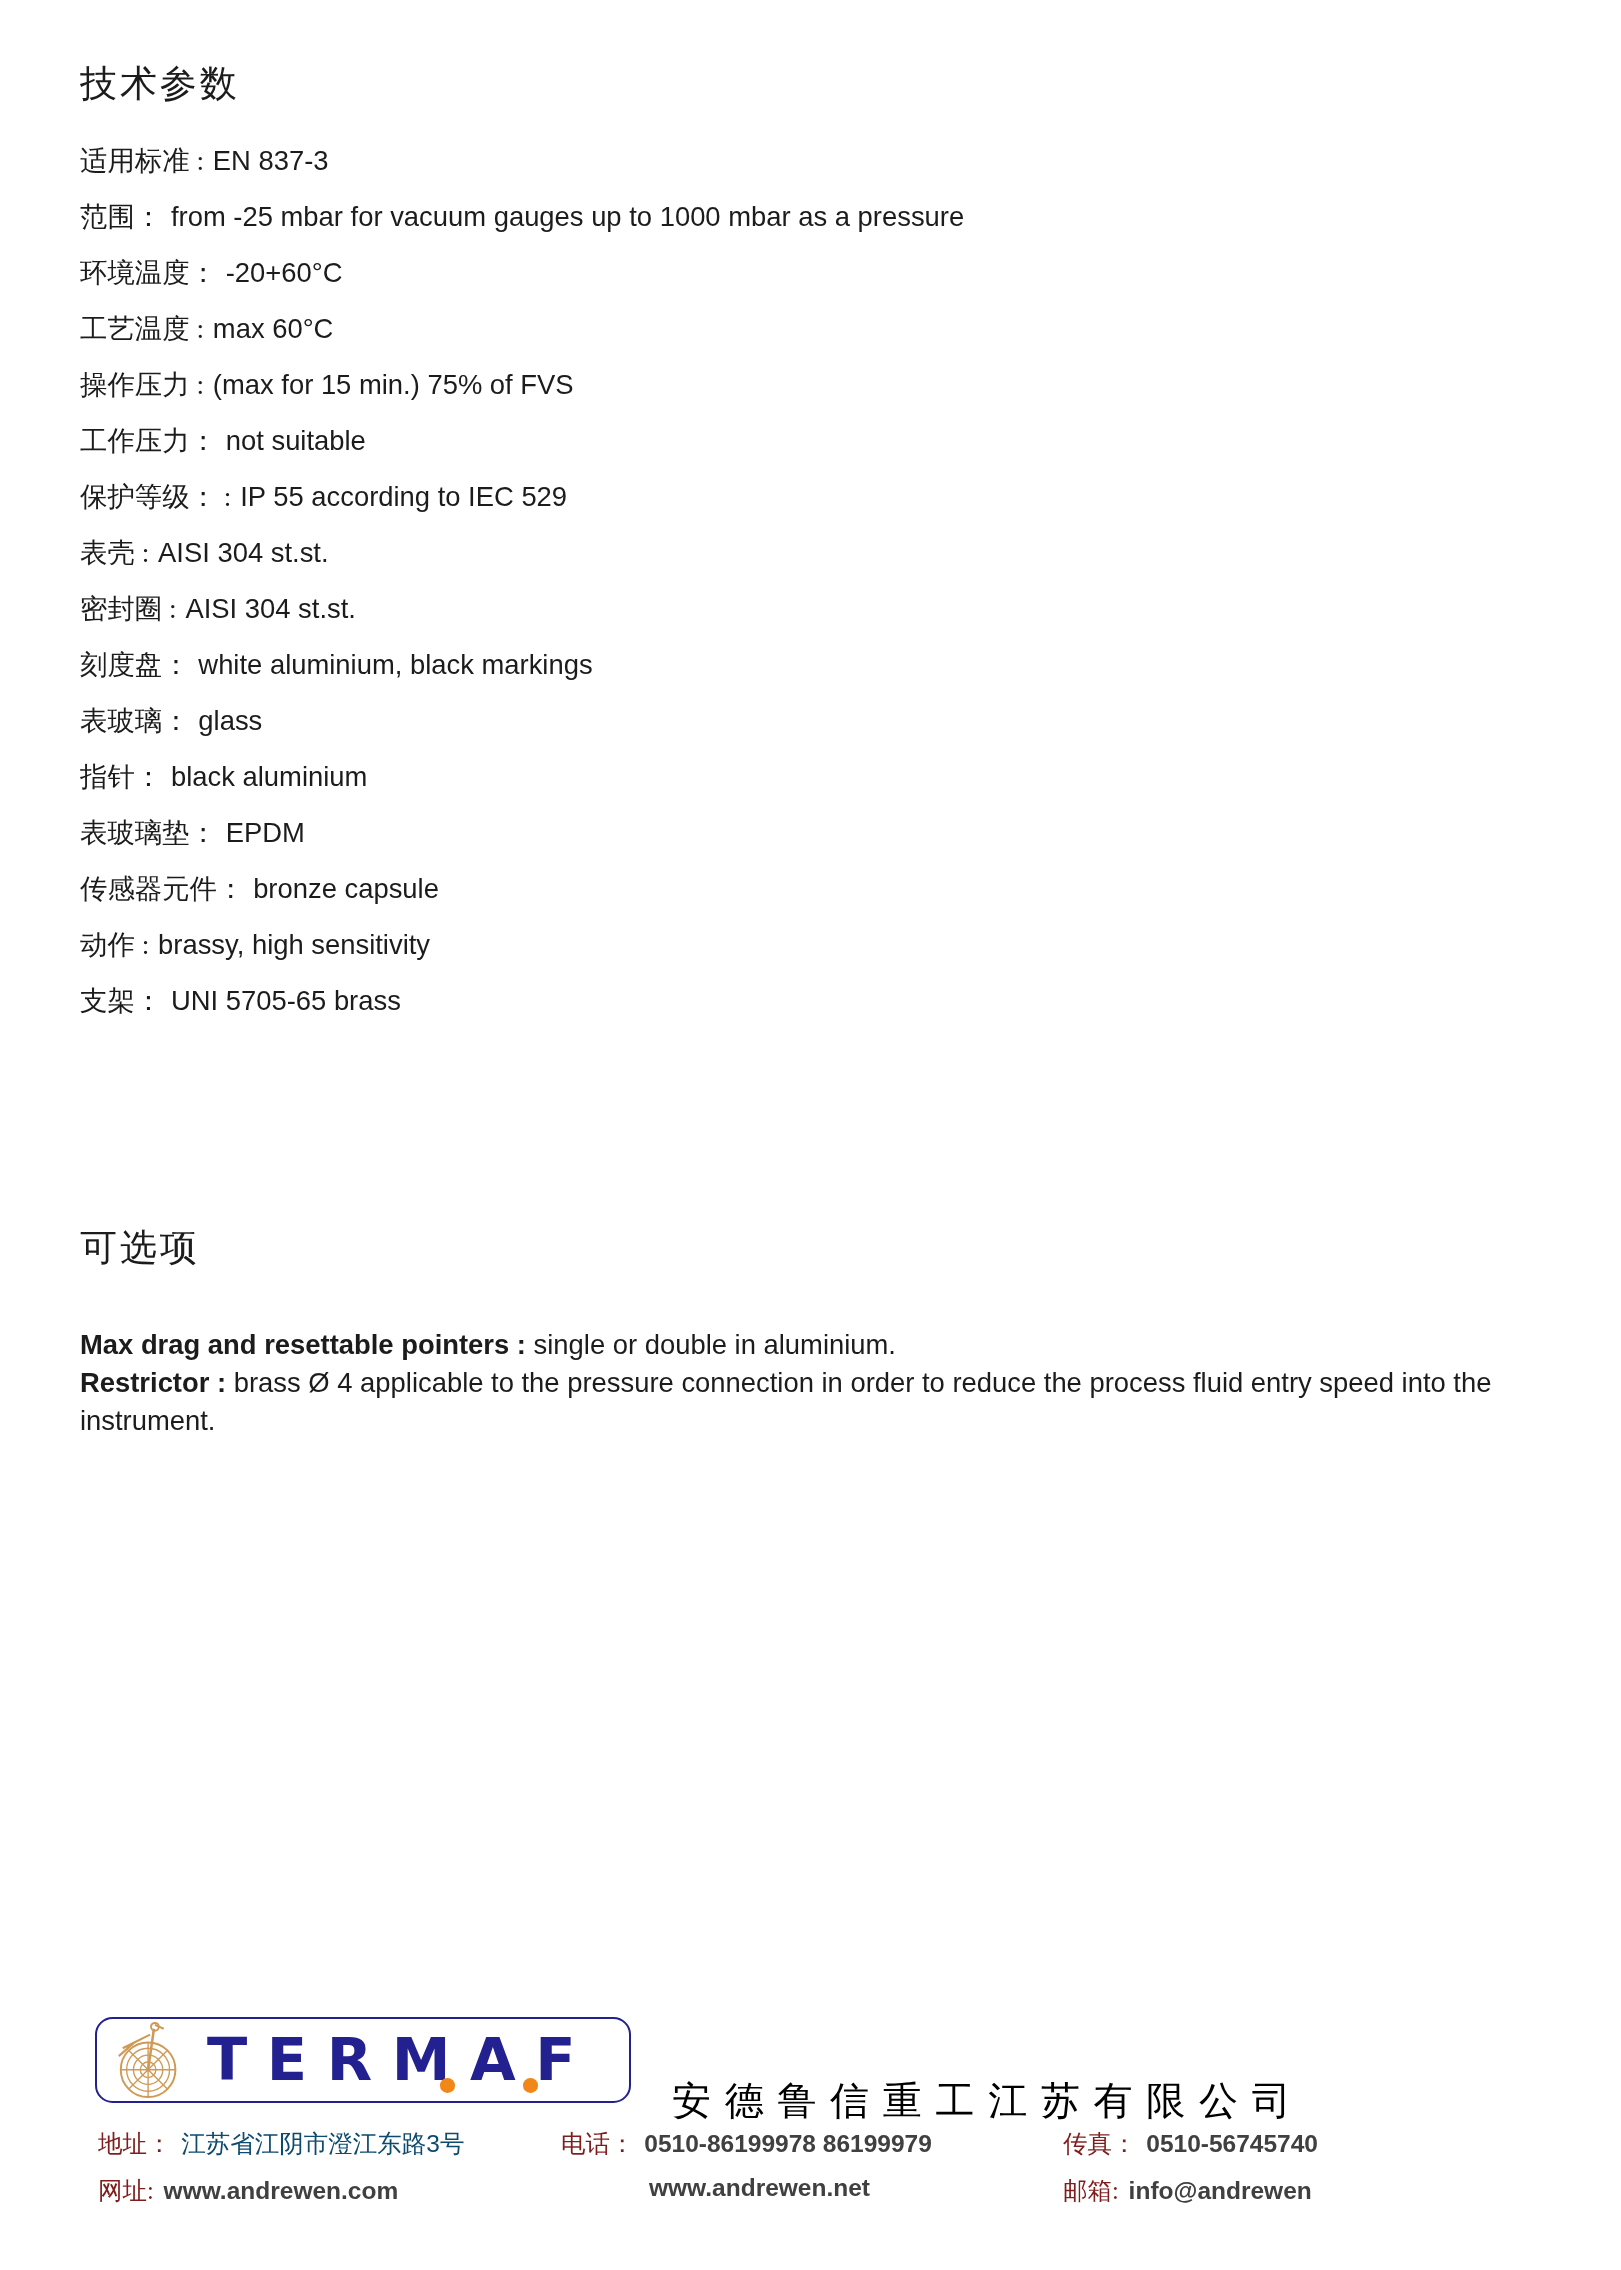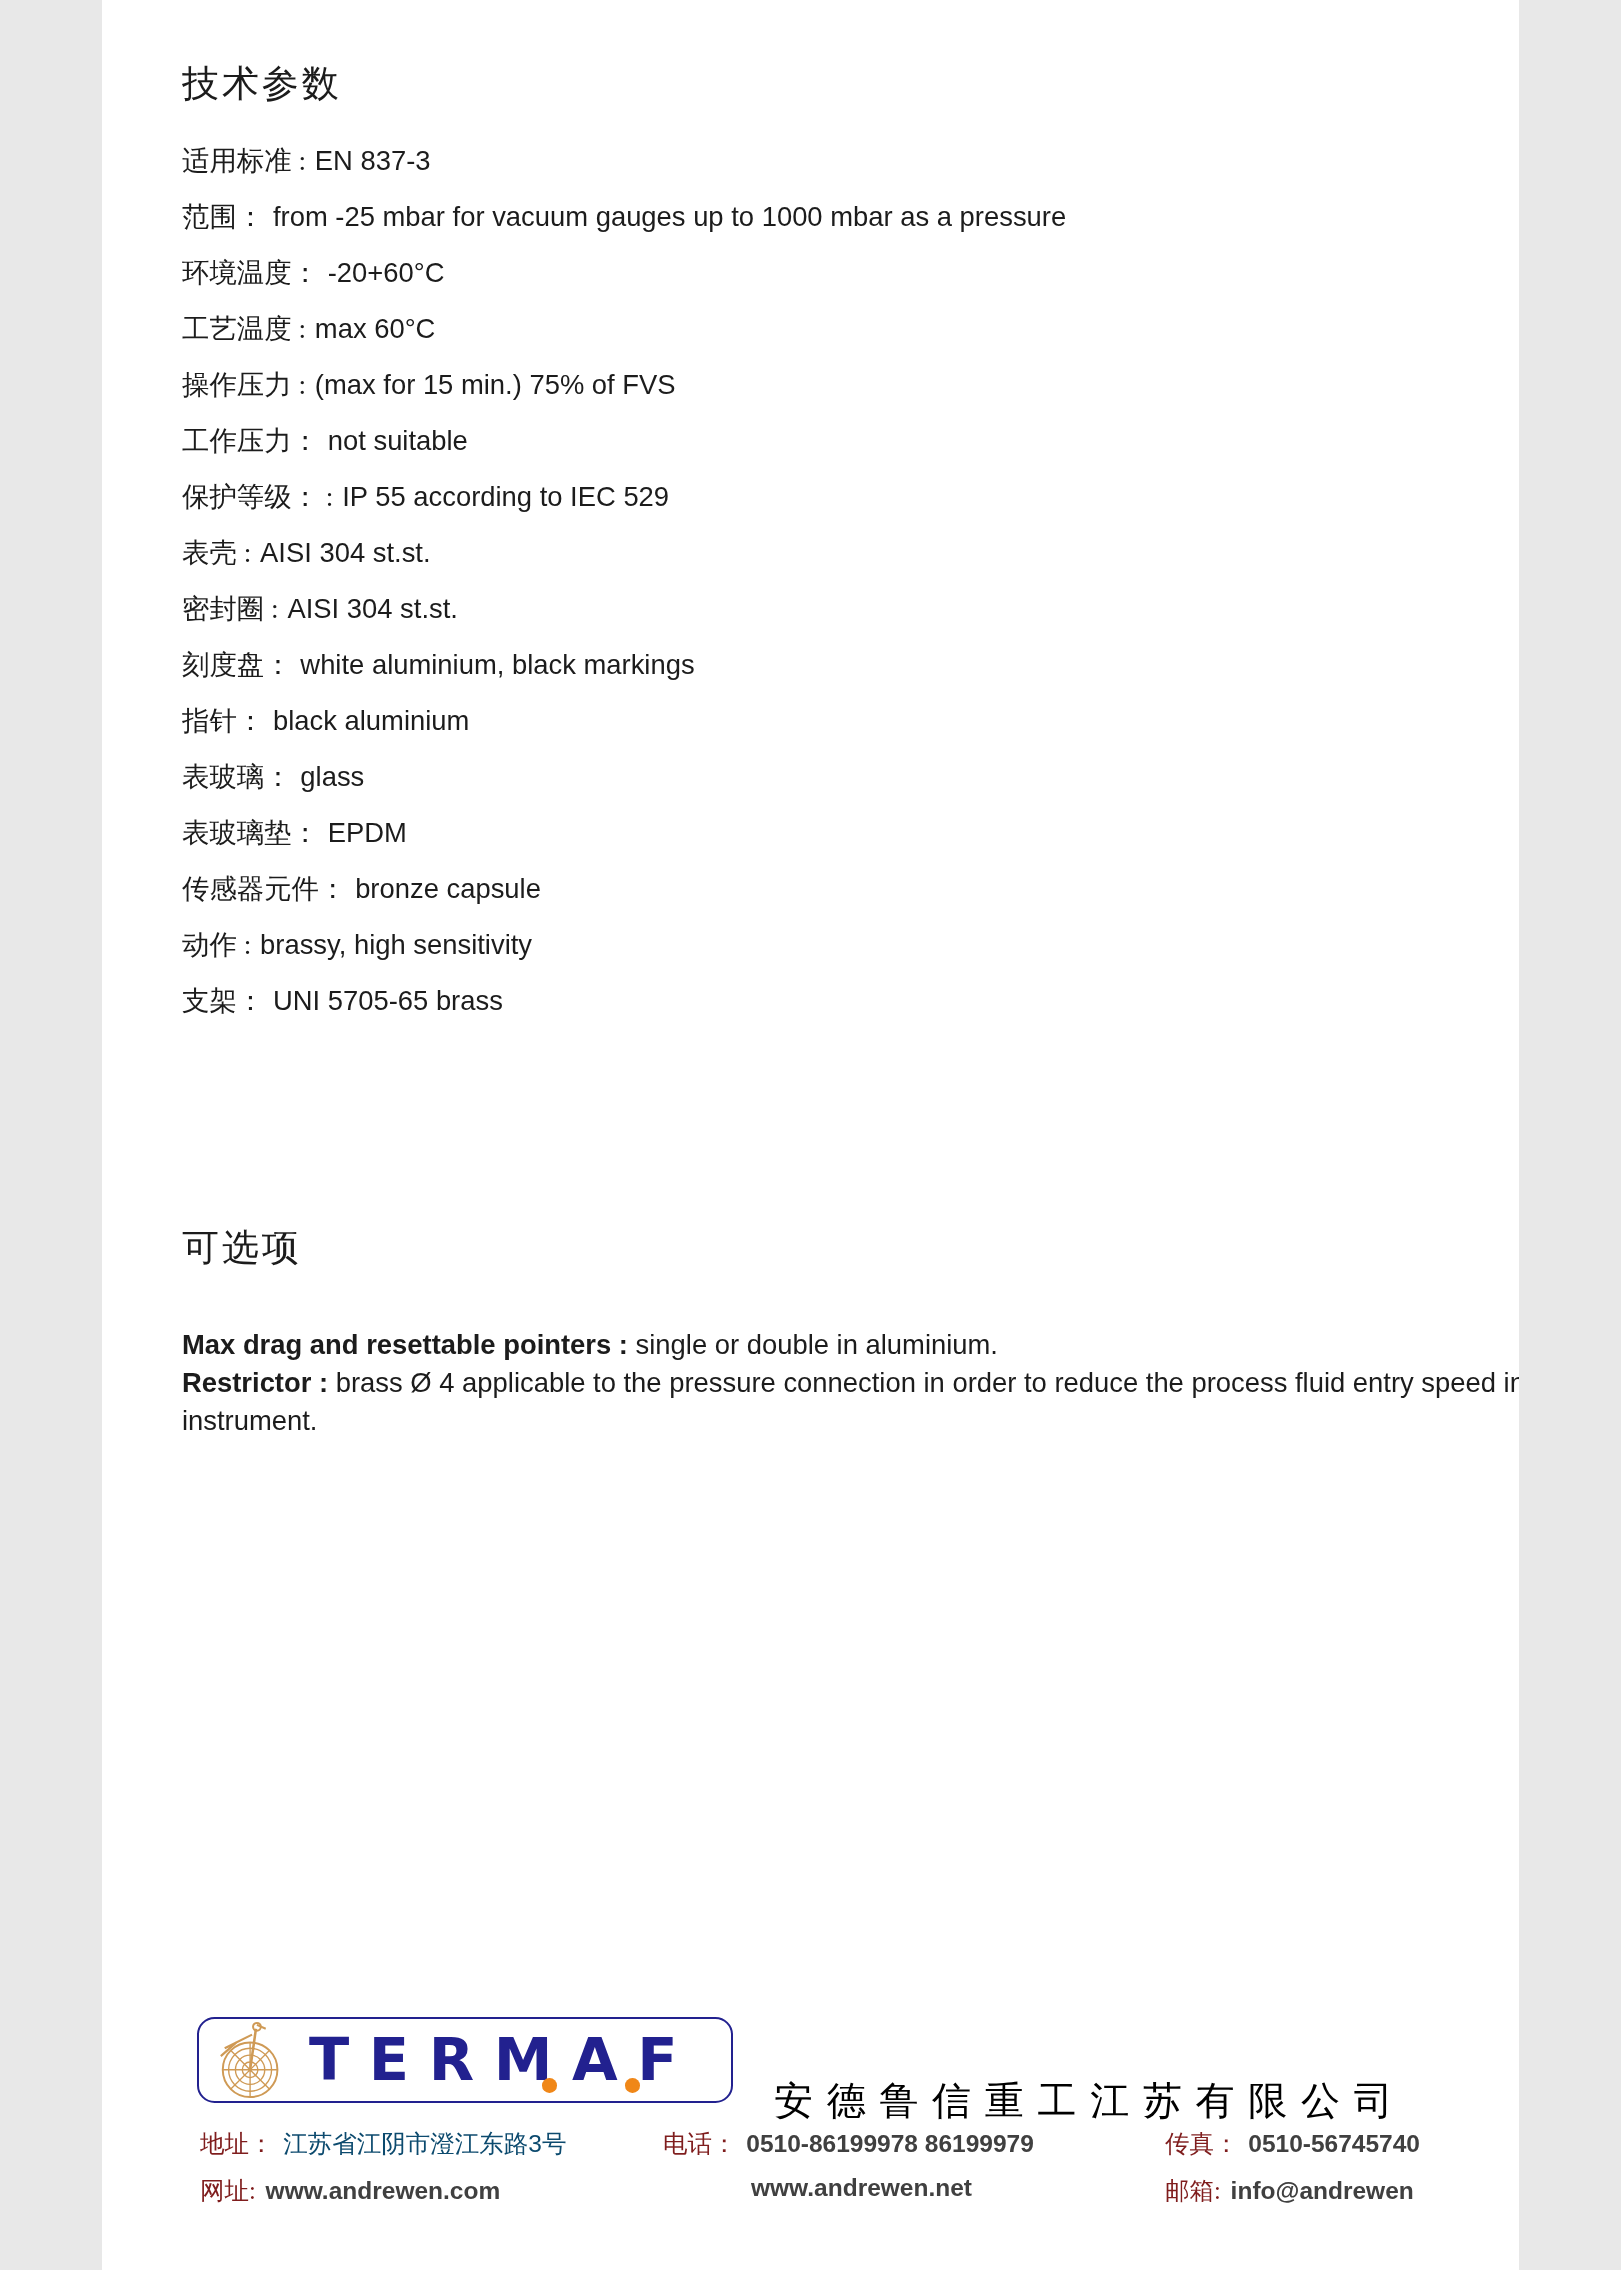--- a/index.html
+++ b/index.html
@@ -1,18 +1,18 @@
 <!DOCTYPE html>
 <html><head>
 <meta charset="utf-8">
 <style>
   html,body { margin:0; padding:0; background:#e8e8e8; }
   .page {
     position:relative;
-    width:1417px; height:2270px;
+    width:1621px; height:2270px;
     margin:0 auto;
     background:#ffffff;
     font-family:"Liberation Sans", sans-serif;
     color:#1c1c1c;
     overflow:hidden;
   }
   .content { position:absolute; left:80px; top:59px; width:1462px; }
   .doc-title {
     font-size:37px; font-weight:400; margin:0 0 23.5px 0; letter-spacing:2.9px;
     font-family:"Liberation Serif", serif;
@@ -67,22 +67,22 @@
     <div class="spec-line"><span class="spec-label">适用标准 :</span><span class="spec-value">EN 837-3</span></div>
     <div class="spec-line"><span class="spec-label">范围：</span><span class="spec-value">from  -25 mbar for vacuum gauges up to 1000 mbar as a pressure</span></div>
     <div class="spec-line"><span class="spec-label">环境温度：</span><span class="spec-value">-20+60°C</span></div>
     <div class="spec-line"><span class="spec-label">工艺温度 :</span><span class="spec-value">max 60°C</span></div>
     <div class="spec-line"><span class="spec-label">操作压力 :</span><span class="spec-value">(max for 15 min.) 75% of FVS</span></div>
     <div class="spec-line"><span class="spec-label">工作压力：</span><span class="spec-value">not suitable</span></div>
     <div class="spec-line"><span class="spec-label">保护等级： :</span><span class="spec-value">IP 55 according to IEC 529</span></div>
     <div class="spec-line"><span class="spec-label">表壳 :</span><span class="spec-value">AISI 304 st.st.</span></div>
     <div class="spec-line"><span class="spec-label">密封圈 :</span><span class="spec-value">AISI 304 st.st.</span></div>
     <div class="spec-line"><span class="spec-label">刻度盘：</span><span class="spec-value">white aluminium, black markings</span></div>
+    <div class="spec-line"><span class="spec-label">表玻璃：</span><span class="spec-value">glass</span></div>
     <div class="spec-line"><span class="spec-label">指针：</span><span class="spec-value">black aluminium</span></div>
-    <div class="spec-line"><span class="spec-label">表玻璃：</span><span class="spec-value">glass</span></div>
     <div class="spec-line"><span class="spec-label">表玻璃垫：</span><span class="spec-value">EPDM</span></div>
     <div class="spec-line"><span class="spec-label">传感器元件：</span><span class="spec-value">bronze capsule</span></div>
     <div class="spec-line"><span class="spec-label">动作 :</span><span class="spec-value">brassy, high sensitivity</span></div>
     <div class="spec-line"><span class="spec-label">支架：</span><span class="spec-value">UNI 5705-65 brass</span></div>
 
     <h2 class="options-heading">可选项</h2>
 
     <div class="options-para">
       <div><span class="opt-label">Max drag and resettable pointers :</span> <span>single or double in aluminium.</span></div>
       <div><span class="opt-label">Restrictor :</span> <span>brass Ø 4 applicable to the  pressure connection in order to reduce the process fluid entry speed into the instrument.</span></div>

